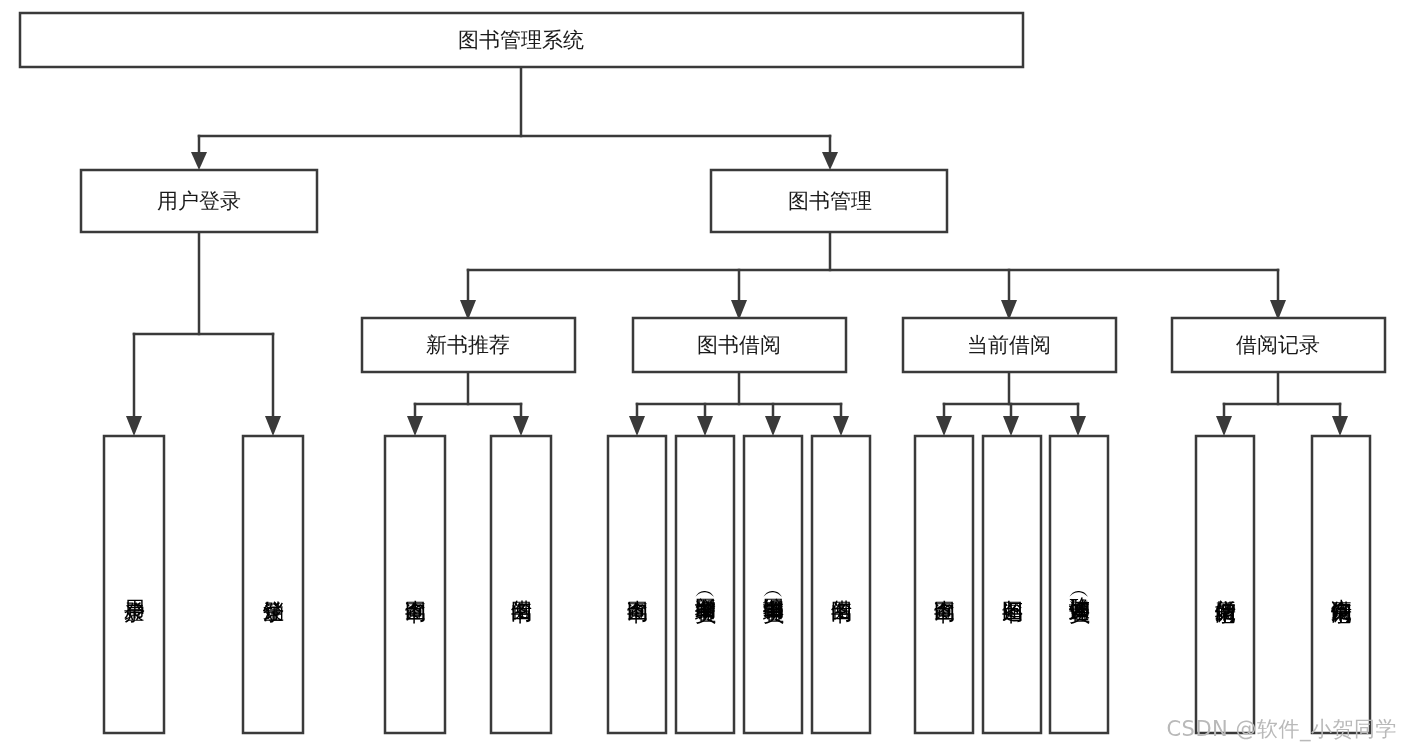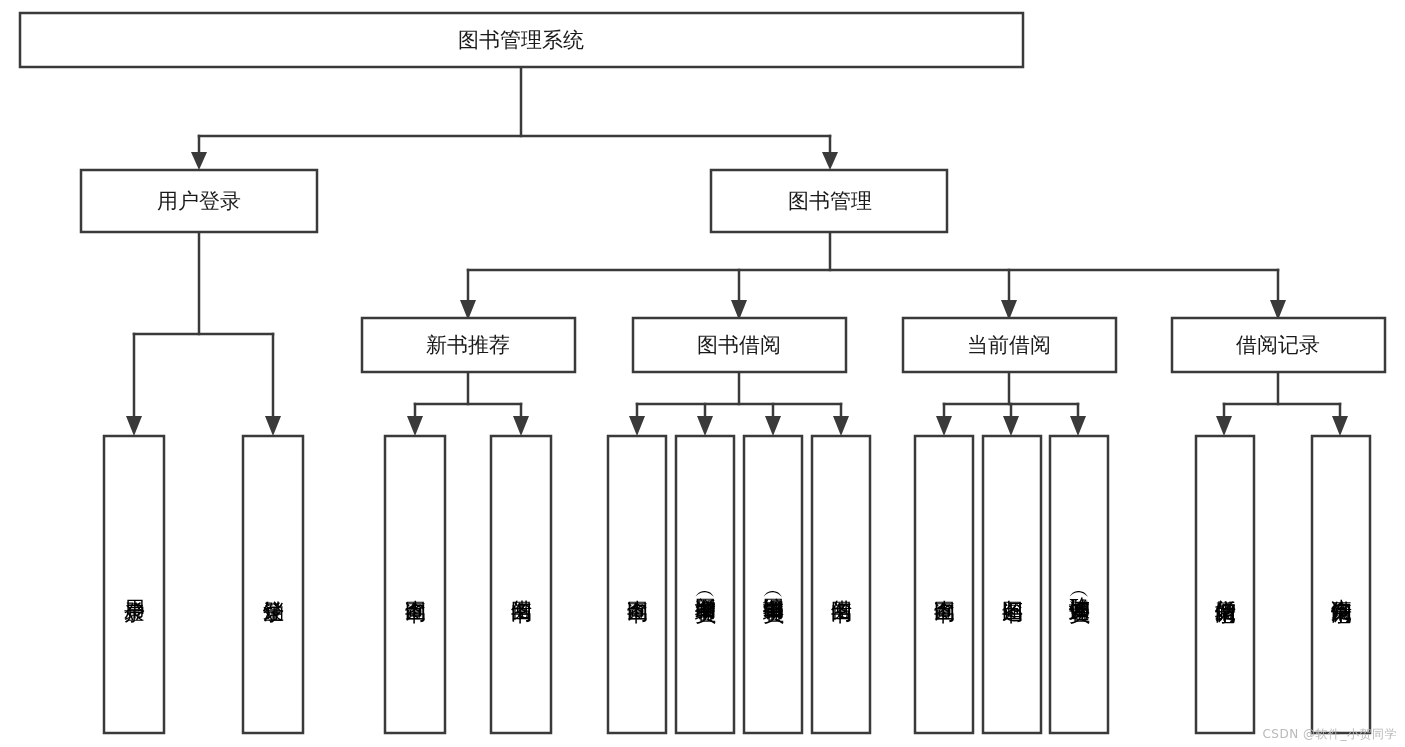--- a/index.html
+++ b/index.html
@@ -76,21 +76,21 @@
     align-items: center;
     justify-content: center;
     width: 100%;
     height: 100%;
   }
   .watermark {
     position: absolute;
     right: 8px;
     bottom: 4px;
     font-family: "DejaVu Sans", "Liberation Sans", sans-serif;
-    font-size: 12px;
+    font-size: 21px;
     color: #b9b9b9;
     white-space: nowrap;
     letter-spacing: 0.5px;
     pointer-events: none;
   }
 </style>
 </head>
 <body>
 
 <div id="diagram-root">

